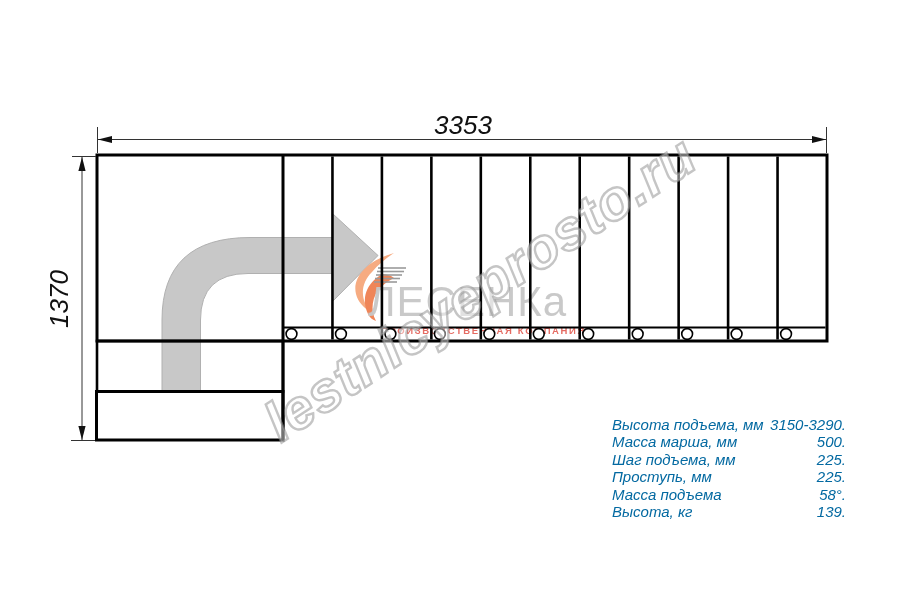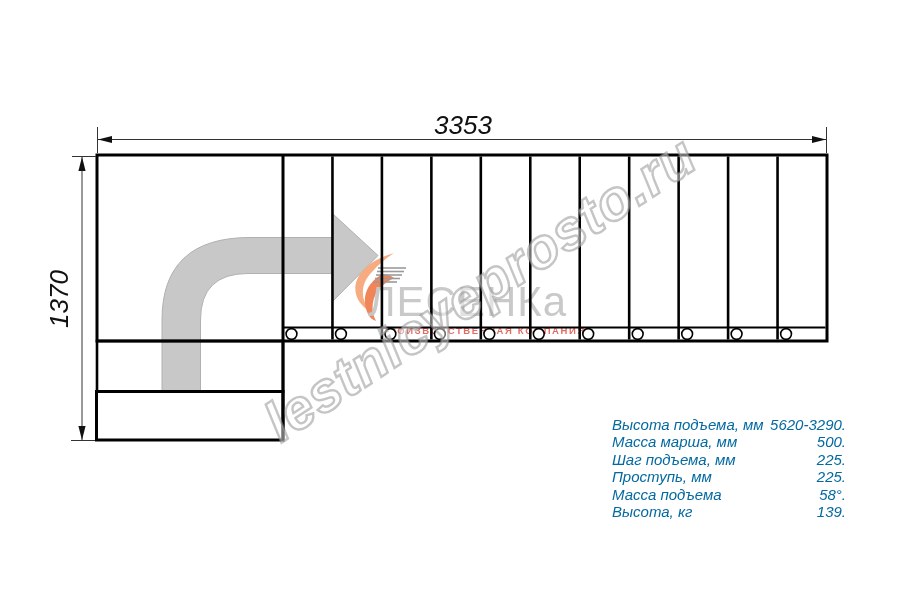--- a/index.html
+++ b/index.html
@@ -119,21 +119,21 @@
         <polygon points="82,440 78.4,426 85.6,426"></polygon>
       </g>
       <text class="dim" x="463" y="134" text-anchor="middle">3353</text>
       <text class="dim" transform="translate(68 299) rotate(-90)" text-anchor="middle">1370</text>
     </g>
   </svg>
 
   <div class="specs">
     <div class="row">
       <span class="lbl">Высота подъема, мм</span>
-      <span class="val">5620-3290.</span>
+      <span class="val">3150-3290.</span>
     </div>
     <div class="row">
       <span class="lbl">Масса марша, мм</span>
       <span class="val">500.</span>
     </div>
     <div class="row">
       <span class="lbl">Шаг подъема, мм</span>
       <span class="val">225.</span>
     </div>
     <div class="row">

